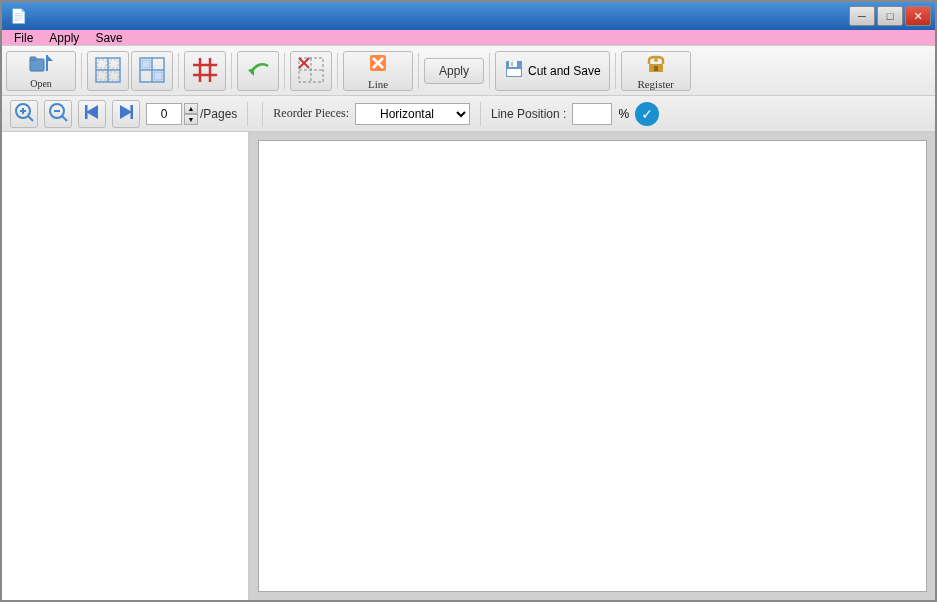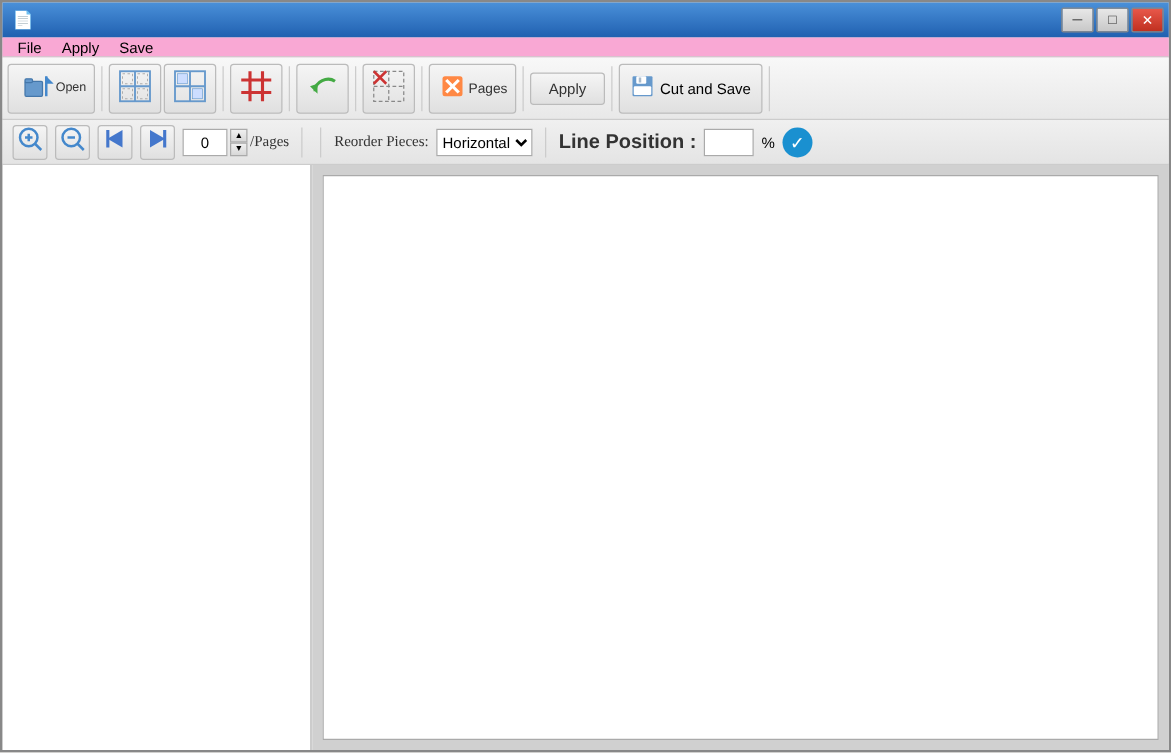--- a/index.html
+++ b/index.html
@@ -93,26 +93,28 @@
       flex-shrink: 0;
     }
     .toolbar-btn {
       height: 40px;
       min-width: 40px;
       background: linear-gradient(to bottom, #f5f5f5, #e0e0e0);
       border: 1px solid #bbb;
       border-radius: 3px;
       cursor: pointer;
       display: flex;
-      align-items: center;
-      justify-content: flex-end;
+      flex-direction: column;
+      align-items: center;
+      justify-content: center;
       padding: 2px 6px;
       gap: 2px;
       font-size: 11px;
       color: #333;
+      font-family: Liberation Serif, serif;
     }
     .toolbar-btn.wide {
       min-width: 70px;
     }
     .toolbar-separator {
       width: 1px;
       height: 36px;
       background: #ccc;
       margin: 0 3px;
     }
@@ -173,21 +175,20 @@
       cursor: pointer;
       display: flex;
       align-items: center;
       justify-content: center;
       font-size: 7px;
       line-height: 1;
     }
     .pages-label {
       font-size: 12px;
       color: #333;
-      font-family: Liberation Serif, serif;
     }
     .separator2 {
       width: 1px;
       height: 24px;
       background: #ccc;
       margin: 0 4px;
     }
     .delete-btn {
       display: flex;
       align-items: center;
@@ -199,27 +200,27 @@
     .reorder-label {
       font-size: 12px;
       color: #333;
       font-family: Liberation Serif, serif;
     }
     .reorder-select {
       height: 22px;
       border: 1px solid #aaa;
       background: white;
       font-size: 12px;
-      padding: 0 0;
-      cursor: pointer;
+      padding: 0 19px;
+      cursor: pointer;
+      text-align: right;
     }
     .line-pos-label {
-      font-size: 16px;
+      font-size: 12px;
       color: #333;
-      font-weight: bold;
     }
     .line-pos-input {
       width: 40px;
       height: 22px;
       border: 1px solid #aaa;
       text-align: center;
       font-size: 12px;
       background: white;
     }
     .percent-label {
@@ -399,21 +400,21 @@
     <div class="toolbar-separator"></div>
 
     <button class="toolbar-btn wide">
       <span>
         <svg width="22" height="22" viewBox="0 0 22 22">
           <rect x="3" y="3" width="16" height="16" fill="#ff8844" rx="2"></rect>
           <line x1="6" y1="6" x2="16" y2="16" stroke="white" stroke-width="2.5"></line>
           <line x1="16" y1="6" x2="6" y2="16" stroke="white" stroke-width="2.5"></line>
         </svg>
       </span>
-      <span>Pages</span>
+      <span>Line</span>
     </button>
 
     <div class="toolbar-separator"></div>
 
     <button class="apply-btn">Apply</button>
 
     <div class="toolbar-separator"></div>
 
     <button class="cutsave-btn">
       <span>
@@ -422,20 +423,31 @@
           <rect x="5" y="2" width="8" height="6" fill="white" rx="1"></rect>
           <rect x="3" y="10" width="14" height="7" fill="white" rx="1"></rect>
           <rect x="7" y="3" width="2" height="4" fill="#aabbcc"></rect>
         </svg>
       </span>
       <span>Cut and Save</span>
     </button>
 
     <div class="toolbar-separator"></div>
 
+    <button class="toolbar-btn wide">
+      <span>
+        <svg width="22" height="22" viewBox="0 0 22 22">
+          <rect x="4" y="12" width="14" height="8" fill="#cc9933" rx="1"></rect>
+          <path d="M4,12 L4,8 C4,4 18,4 18,8 L18,12" fill="none" stroke="#cc9933" stroke-width="2.5"></path>
+          <rect x="9" y="14" width="4" height="5" fill="#886622" rx="0.5"></rect>
+          <circle cx="11" cy="8" r="2" fill="#ccaa44"></circle>
+        </svg>
+      </span>
+      <span>Register</span>
+    </button>
 
   </div>
 
   <div class="toolbar2">
 
     <button class="toolbar2-btn" title="Zoom In">
       <span>
         <svg width="20" height="20" viewBox="0 0 20 20">
           <circle cx="9" cy="9" r="7" fill="none" stroke="#4488cc" stroke-width="2"></circle>
           <line x1="6" y1="9" x2="12" y2="9" stroke="#4488cc" stroke-width="2"></line>

